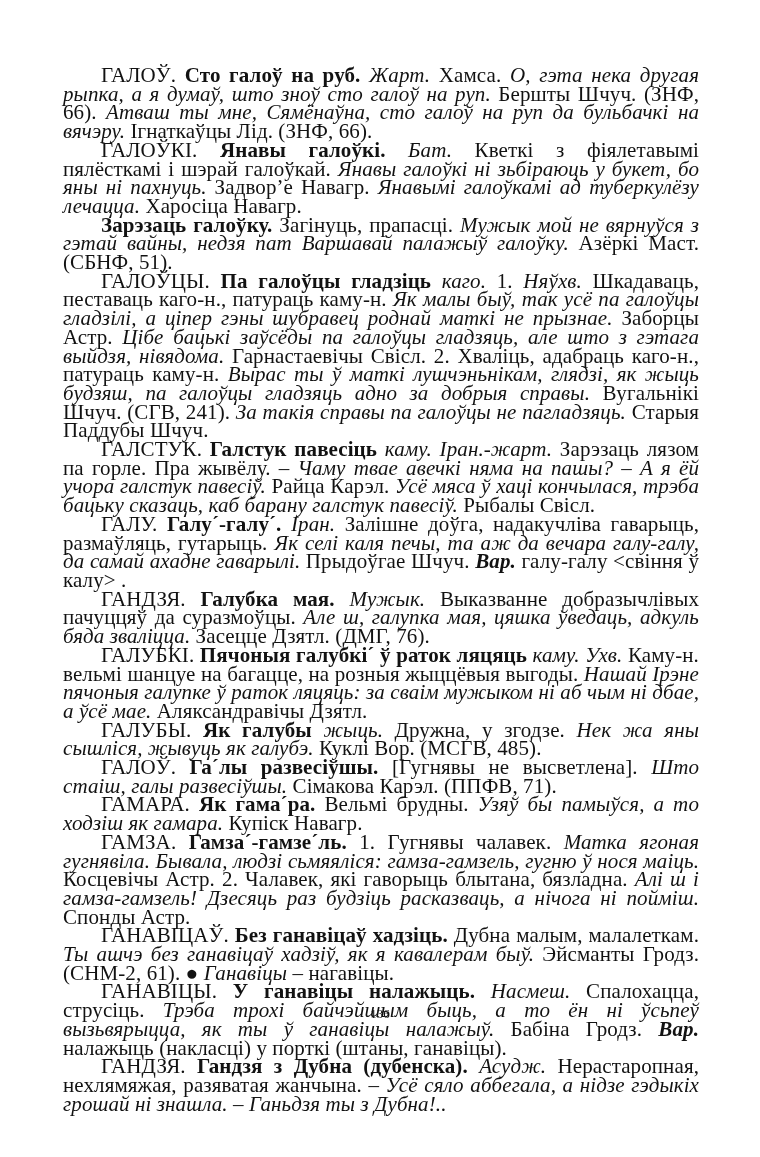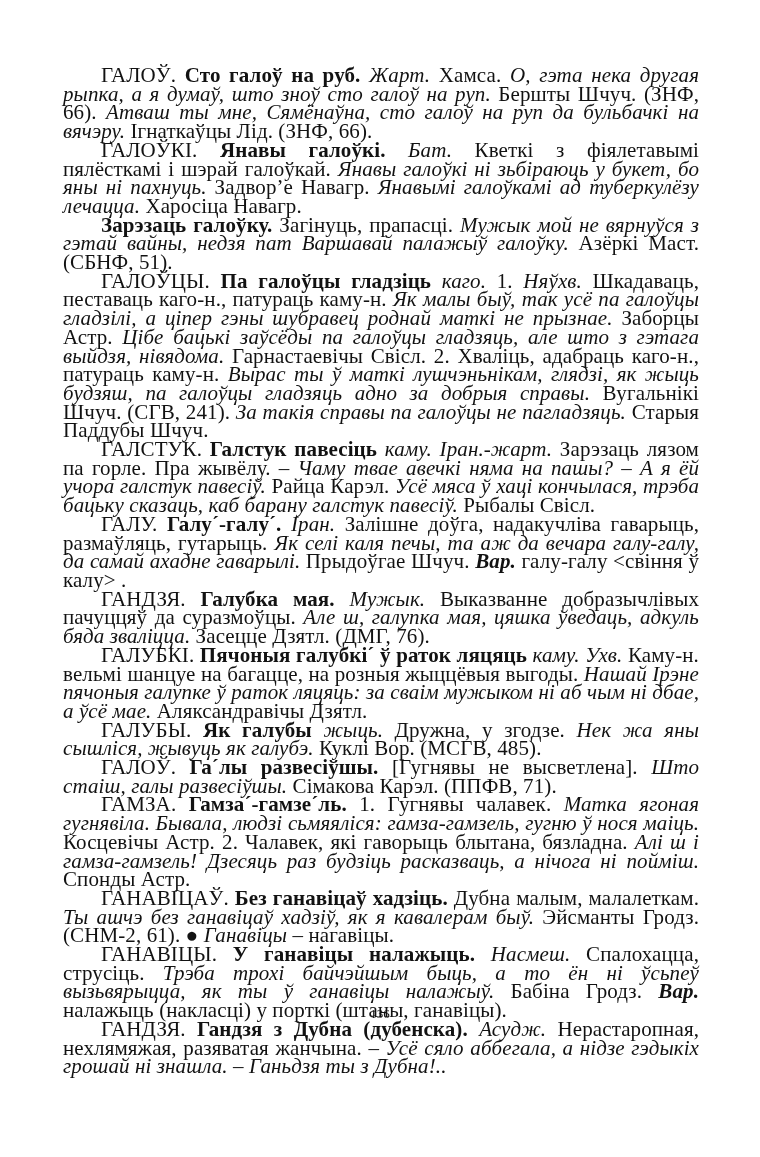--- a/index.html
+++ b/index.html
@@ -59,19 +59,20 @@
       <p class="entry"><span class="seg-r">ГАЛОЎ. </span><span class="seg-b">Сто галоў на руб. </span><span class="seg-i">Жарт. </span><span class="seg-r">Хамса. </span><span class="seg-i">О, гэта нека другая рыпка, а я думаў, што зноў сто галоў на руп. </span><span class="seg-r">Бершты Шчуч. (ЗНФ, 66). </span><span class="seg-i">Атваш ты мне, Сямёнаўна, сто галоў на руп да бульбачкі на вячэру. </span><span class="seg-r">Ігнаткаўцы Лід. (ЗНФ, 66).</span></p>
       <p class="entry"><span class="seg-r">ГАЛОЎКІ. </span><span class="seg-b">Янавы галоўкі. </span><span class="seg-i">Бат. </span><span class="seg-r">Кветкі з фіялетавымі пялёсткамі і шэрай галоўкай. </span><span class="seg-i">Янавы галоўкі ні зьбіраюць у букет, бо яны ні пахнуць. </span><span class="seg-r">Задвор’е Навагр. </span><span class="seg-i">Янавымі галоўкамі ад туберкулёзу лечацца. </span><span class="seg-r">Харосіца Навагр.</span></p>
       <p class="entry"><span class="seg-b">Зарэзаць галоўку. </span><span class="seg-r">Загінуць, прапасці. </span><span class="seg-i">Мужык мой не вярнуўся з гэтай вайны, недзя пат Варшавай палажыў галоўку. </span><span class="seg-r">Азёркі Маст. (СБНФ, 51).</span></p>
       <p class="entry"><span class="seg-r">ГАЛОЎЦЫ. </span><span class="seg-b">Па галоўцы гладзіць </span><span class="seg-i">каго. </span><span class="seg-r">1. </span><span class="seg-i">Няўхв. </span><span class="seg-r">Шкадаваць, пеставаць каго-н., патураць каму-н. </span><span class="seg-i">Як малы быў, так усё па галоўцы гладзілі, а ціпер гэны шубравец роднай маткі не прызнае. </span><span class="seg-r">Заборцы Астр. </span><span class="seg-i">Цібе бацькі заўсёды па галоўцы гладзяць, але што з гэтага выйдзя, нівядома. </span><span class="seg-r">Гарнастаевічы Свісл. 2. Хваліць, адабраць каго-н., патураць каму-н. </span><span class="seg-i">Вырас ты ў маткі лушчэньнікам, глядзі, як жыць будзяш, па галоўцы гладзяць адно за добрыя справы. </span><span class="seg-r">Вугальнікі Шчуч. (СГВ, 241). </span><span class="seg-i">За такія справы па галоўцы не пагладзяць. </span><span class="seg-r">Старыя Паддубы Шчуч.</span></p>
       <p class="entry"><span class="seg-r">ГАЛСТУК. </span><span class="seg-b">Галстук павесіць </span><span class="seg-i">каму. Іран.-жарт. </span><span class="seg-r">Зарэзаць лязом па горле. Пра жывёлу. </span><span class="seg-i">– Чаму твае авечкі няма на пашы? – А я ёй учора галстук павесіў. </span><span class="seg-r">Райца Карэл. </span><span class="seg-i">Усё мяса ў хаці кончылася, трэба бацьку сказаць, каб барану галстук павесіў. </span><span class="seg-r">Рыбалы Свісл.</span></p>
       <p class="entry"><span class="seg-r">ГАЛУ. </span><span class="seg-b">Галу´-галу´. </span><span class="seg-i">Іран. </span><span class="seg-r">Залішне доўга, надакучліва гаварыць, размаўляць, гутарыць. </span><span class="seg-i">Як селі каля печы, та аж да вечара галу-галу, да самай ахадне гаварылі. </span><span class="seg-r">Прыдоўгае Шчуч. </span><span class="seg-bi">Вар. </span><span class="seg-r">галу-галу &lt;свіння ў калу&gt; .</span></p>
       <p class="entry"><span class="seg-r">ГАНДЗЯ. </span><span class="seg-b">Галубка мая. </span><span class="seg-i">Мужык. </span><span class="seg-r">Выказванне добразычлівых пачуццяў да суразмоўцы. </span><span class="seg-i">Але ш, галупка мая, цяшка ўведаць, адкуль бяда зваліцца. </span><span class="seg-r">Засецце Дзятл. (ДМГ, 76).</span></p>
       <p class="entry"><span class="seg-r">ГАЛУБКІ. </span><span class="seg-b">Пячоныя галубкі´ ў раток ляцяць </span><span class="seg-i">каму. Ухв. </span><span class="seg-r">Каму-н. вельмі шанцуе на багацце, на розныя жыццёвыя выгоды. </span><span class="seg-i">Нашай Ірэне пячоныя галупке ў раток ляцяць: за сваім мужыком ні аб чым ні дбае, а ўсё мае. </span><span class="seg-r">Аляксандравічы Дзятл.</span></p>
       <p class="entry"><span class="seg-r">ГАЛУБЫ. </span><span class="seg-b">Як галубы </span><span class="seg-i">жыць. </span><span class="seg-r">Дружна, у згодзе. </span><span class="seg-i">Нек жа яны сышліся, жывуць як галубэ. </span><span class="seg-r">Куклі Вор. (МСГВ, 485).</span></p>
       <p class="entry"><span class="seg-r">ГАЛОЎ. </span><span class="seg-b">Га´лы развесіўшы. </span><span class="seg-r">[Гугнявы не высветлена]. </span><span class="seg-i">Што стаіш, галы развесіўшы. </span><span class="seg-r">Сімакова Карэл. (ППФВ, 71).</span></p>
+      <p class="entry"><span class="seg-r">ГАМАРА. </span><span class="seg-b">Як гама´ра. </span><span class="seg-r">Вельмі брудны. </span><span class="seg-i">Узяў бы памыўся, а то ходзіш як гамара. </span><span class="seg-r">Купіск Навагр.</span></p>
       <p class="entry"><span class="seg-r">ГАМЗА. </span><span class="seg-b">Гамза´-гамзе´ль. </span><span class="seg-r">1. Гугнявы чалавек. </span><span class="seg-i">Матка ягоная гугнявіла. Бывала, людзі сьмяяліся: гамза-гамзель, гугню ў нося маіць. </span><span class="seg-r">Косцевічы Астр. 2. Чалавек, які гаворыць блытана, бязладна. </span><span class="seg-i">Алі ш і гамза-гамзель! Дзесяць раз будзіць расказваць, а нічога ні пойміш. </span><span class="seg-r">Спонды Астр.</span></p>
       <p class="entry"><span class="seg-r">ГАНАВІЦАЎ. </span><span class="seg-b">Без ганавіцаў хадзіць. </span><span class="seg-r">Дубна малым, малалеткам. </span><span class="seg-i">Ты ашчэ без ганавіцаў хадзіў, як я кавалерам быў. </span><span class="seg-r">Эйсманты Гродз. (СНМ-2, 61). ● </span><span class="seg-i">Ганавіцы </span><span class="seg-r">– нагавіцы.</span></p>
       <p class="entry"><span class="seg-r">ГАНАВІЦЫ. </span><span class="seg-b">У ганавіцы налажыць. </span><span class="seg-i">Насмеш. </span><span class="seg-r">Спалохацца, струсіць. </span><span class="seg-i">Трэба трохі байчэйшым быць, а то ён ні ўсьпеў вызьвярыцца, як ты ў ганавіцы налажыў. </span><span class="seg-r">Бабіна Гродз. </span><span class="seg-bi">Вар. </span><span class="seg-r">налажыць (накласці) у порткі (штаны, ганавіцы).</span></p>
       <p class="entry"><span class="seg-r">ГАНДЗЯ. </span><span class="seg-b">Гандзя з Дубна (дубенска). </span><span class="seg-i">Асудж. </span><span class="seg-r">Нерастаропная, нехлямяжая, разяватая жанчына. </span><span class="seg-i">– Усё сяло аббегала, а нідзе гэдыкіх грошай ні знашла. – Ганьдзя ты з Дубна!..</span></p>
     </div>
   <div class="page-number">136</div>
 </div>
 
 </body></html>

